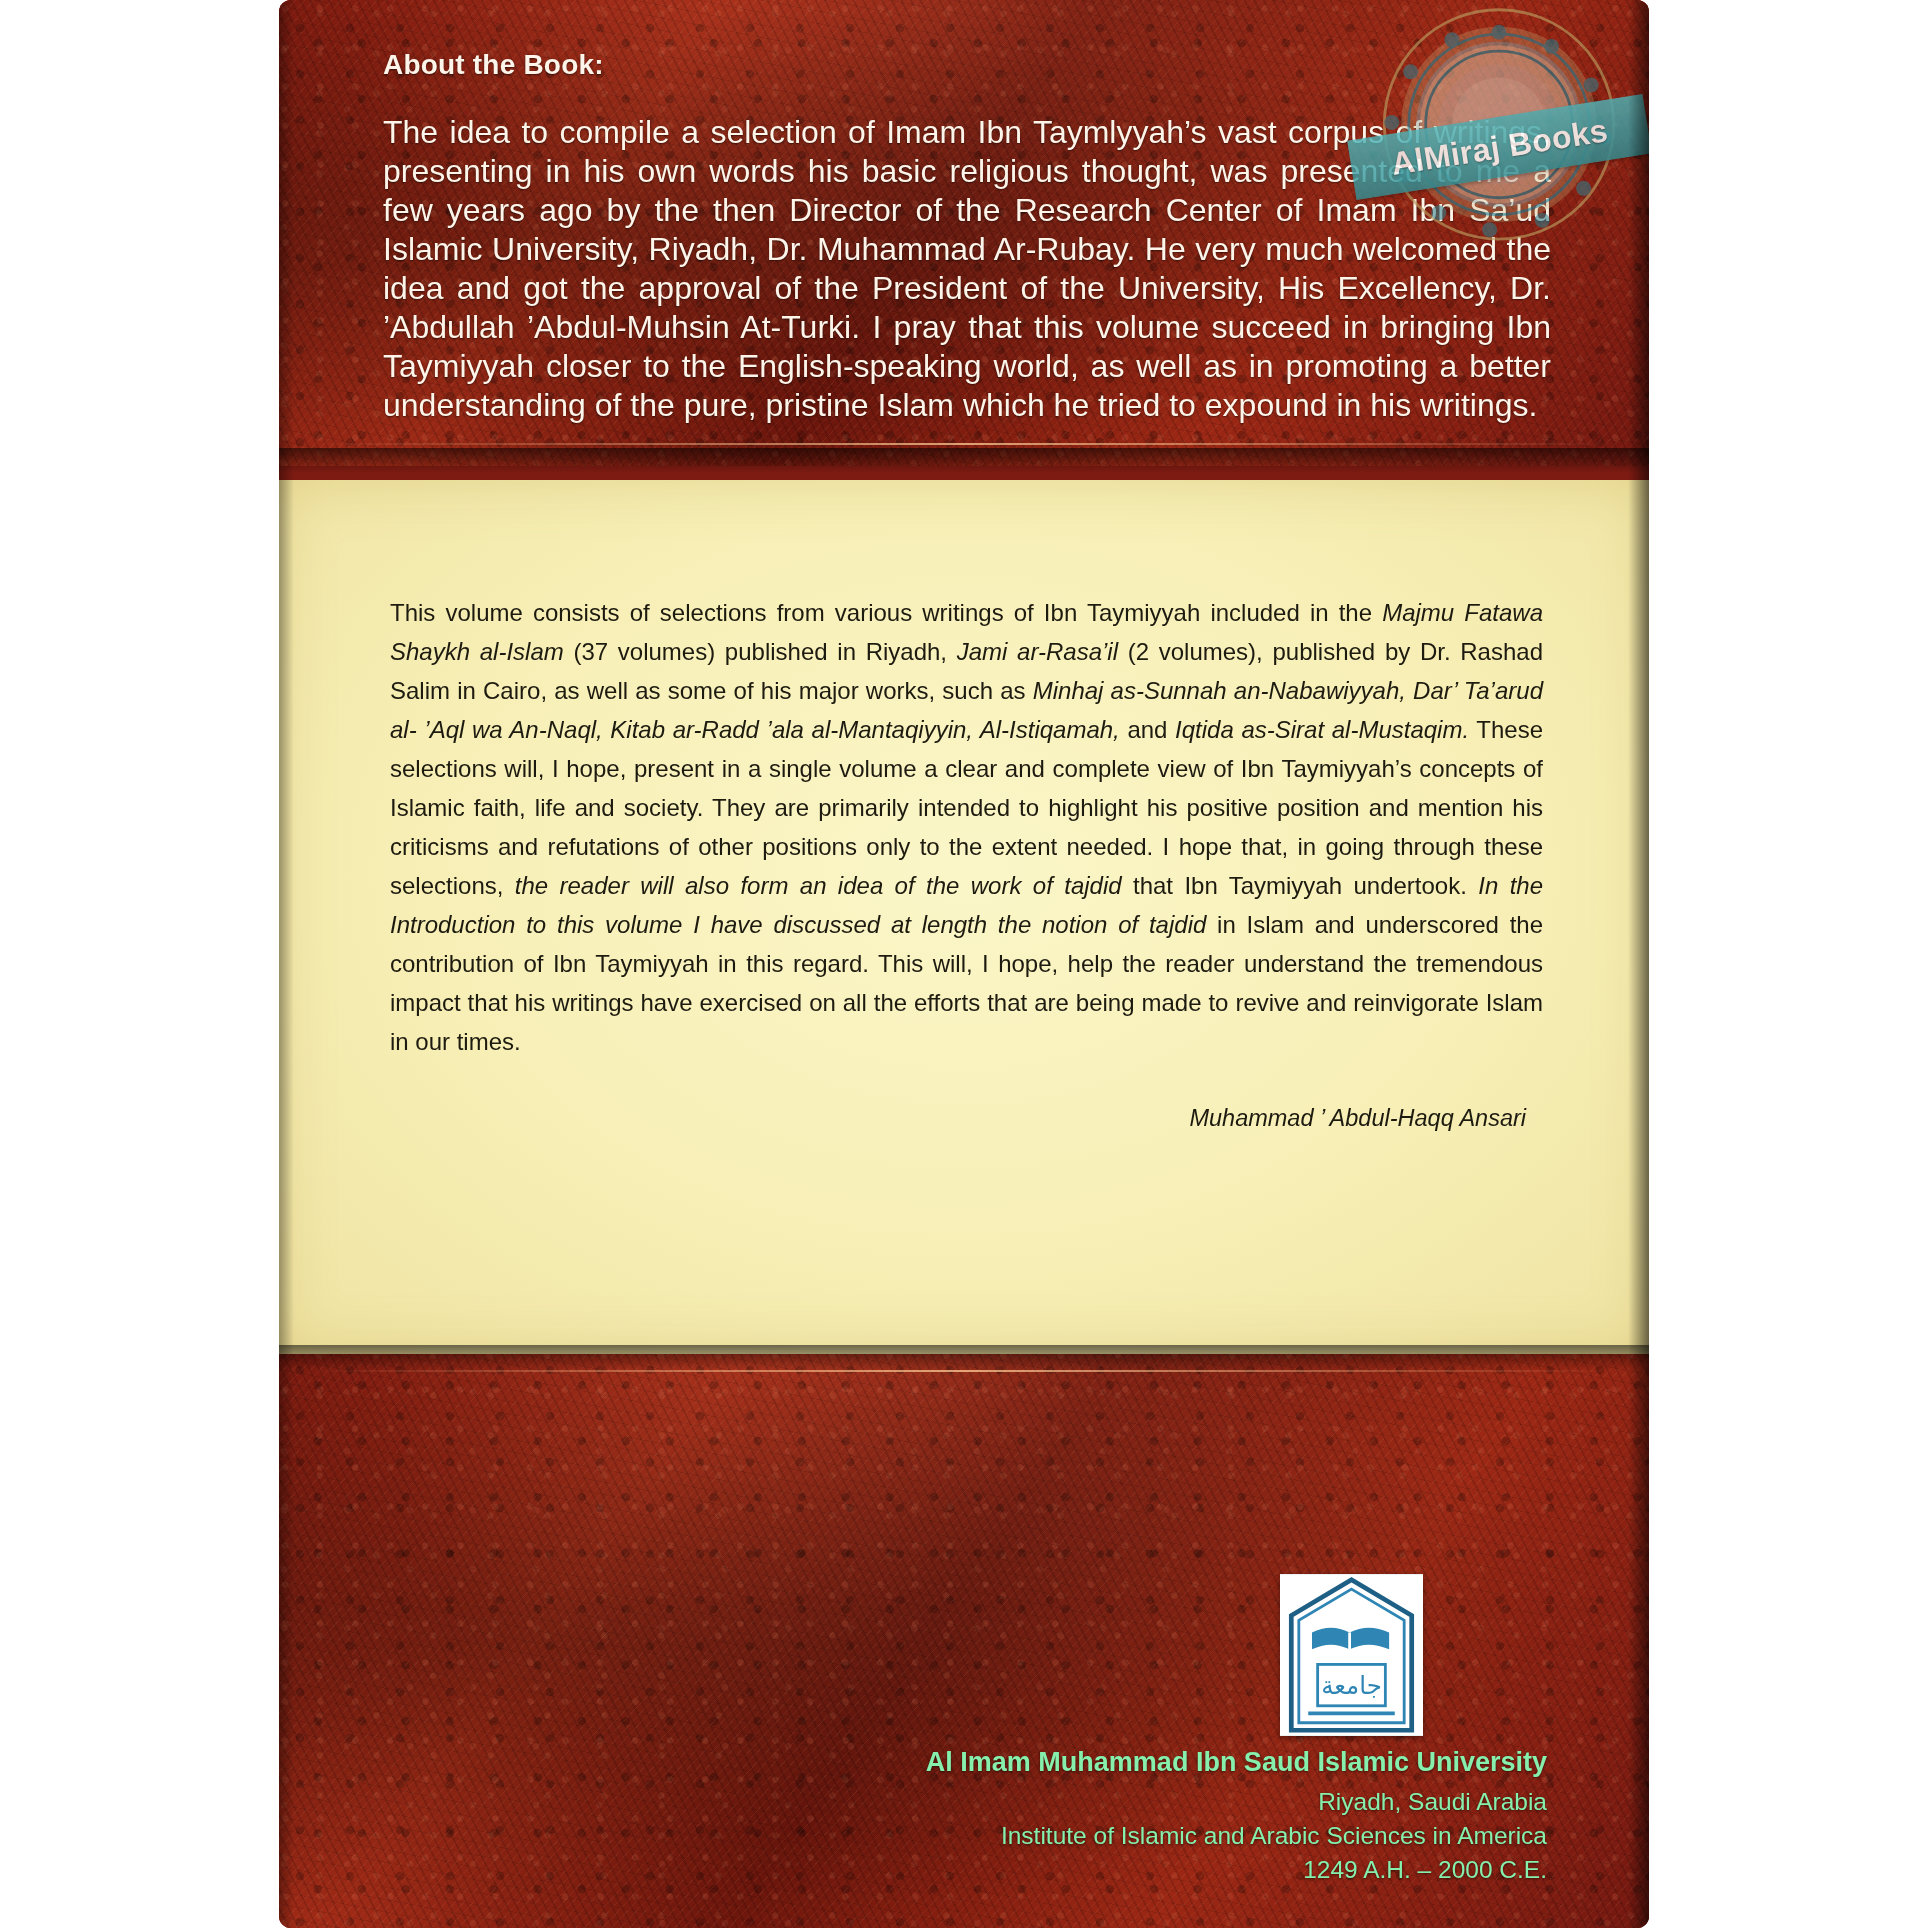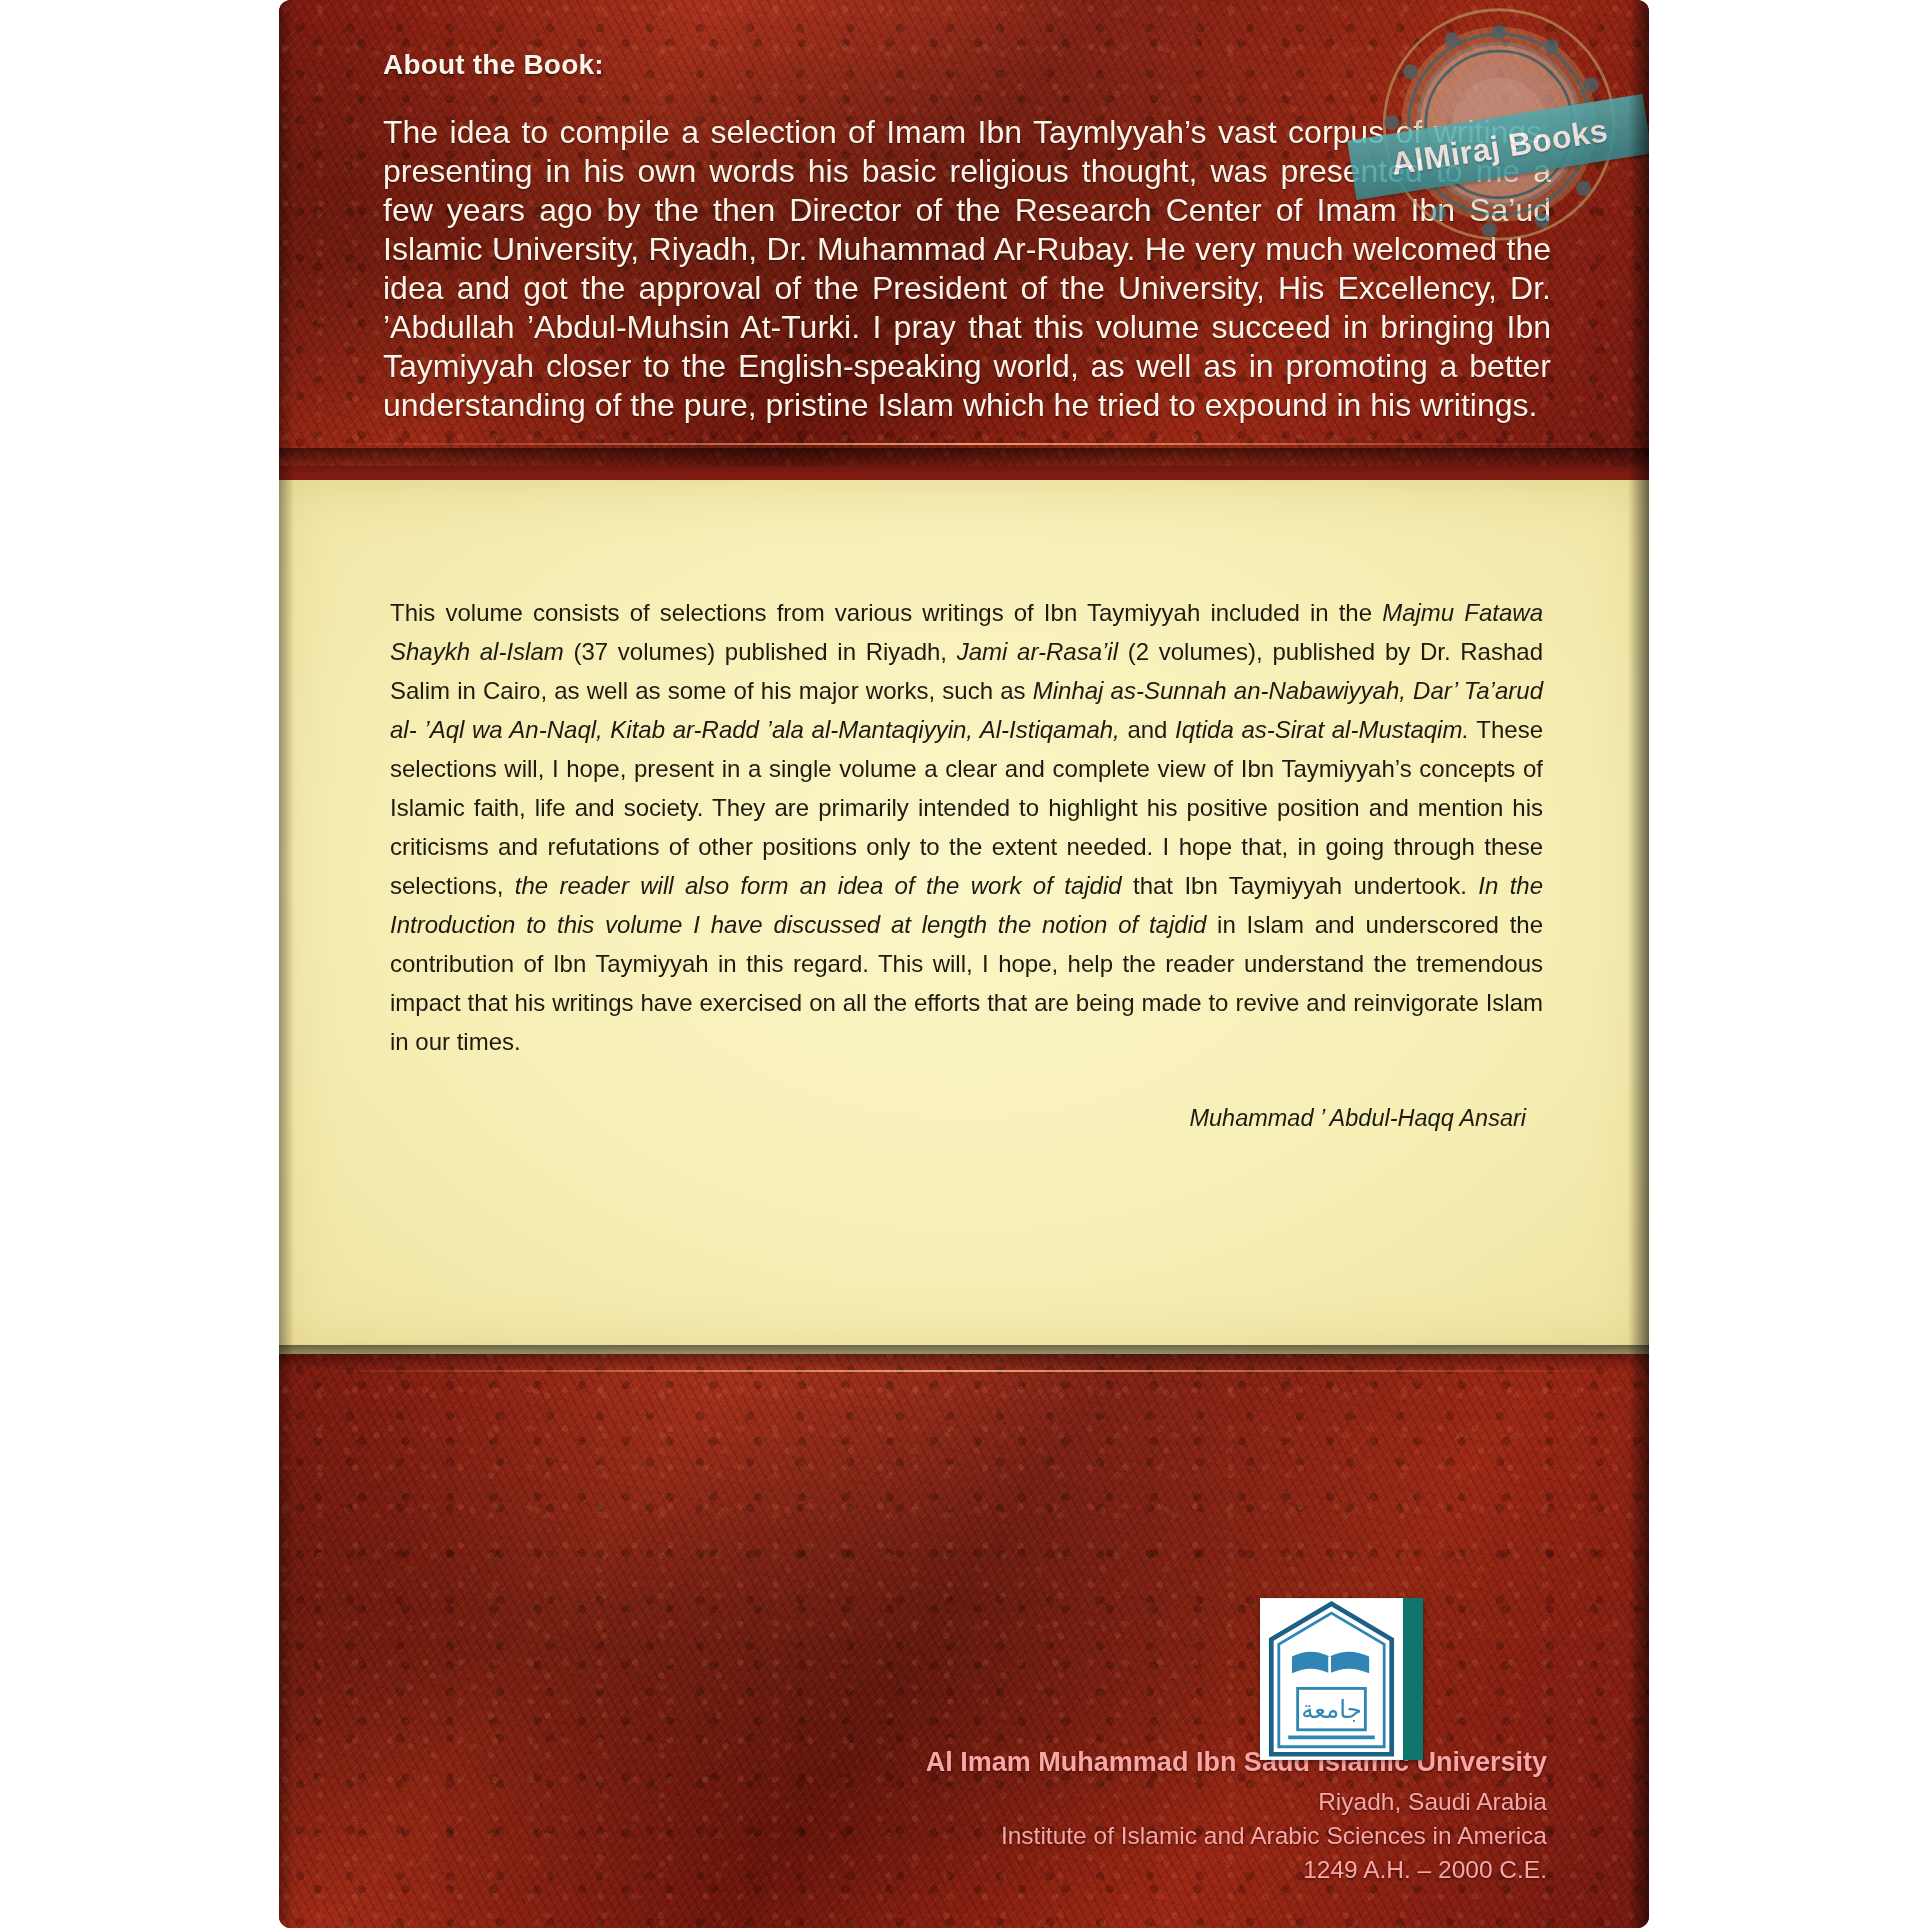--- a/index.html
+++ b/index.html
@@ -145,45 +145,44 @@
     padding-right: 17px;
   }
 
   
   #publisher {
     position: absolute;
     right: 102px;
     top: 1747px;
     width: 885px;
     text-align: right;
-    color: #fca5a5;
+    color: #86efac;
     z-index: 8;
     text-shadow: 0 0.9px 2.8px rgba(0,0,0,0.6);
   }
   #pub-name {
     font-size: 27px;
     font-weight: bold;
     margin-bottom: 6.6px;
   }
   .pub-line {
     font-size: 24.5px;
     line-height: 34px;
   }
 
   
   #emblem {
     position: absolute;
     right: 226px;
     top: 1574px;
-    width: 163px;
+    width: 143px;
     height: 162px;
     background: #0f766e;
     z-index: 9;
     box-shadow: 0 1.9px 5.6px rgba(0,0,0,0.45);
-    margin-top: 24px;
   }
   #emblem svg { display: block; }
 
   
   #watermark {
     position: absolute;
     right: 9.4px;
     top: 3.8px;
     width: 282px;
     height: 254px;

